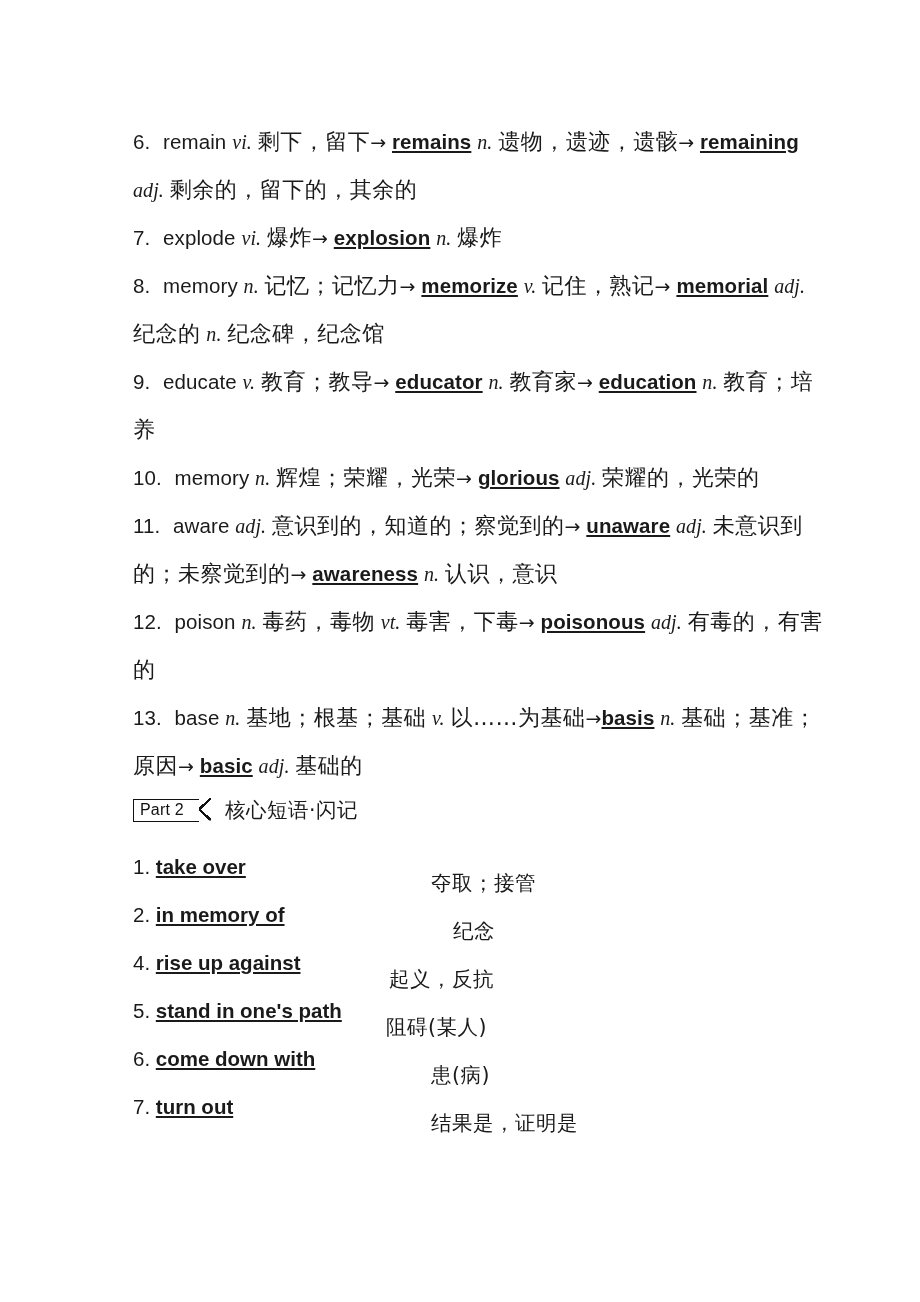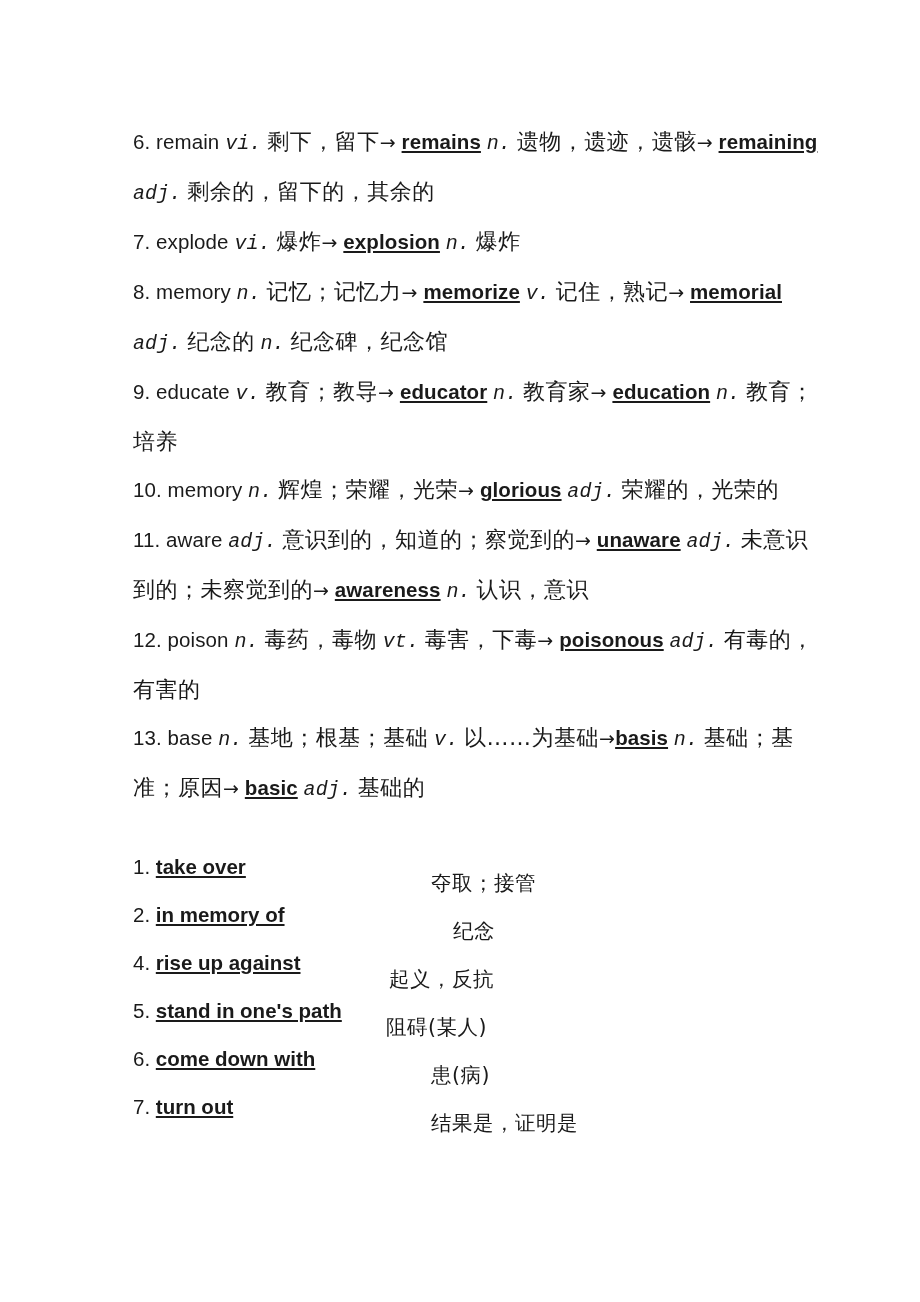--- a/index.html
+++ b/index.html
@@ -38,25 +38,26 @@
   }
 
   .num {
     font-family: "Liberation Sans", sans-serif;
     font-size: 20.5px;
   }
 
   .en {
     font-family: "Liberation Sans", sans-serif;
     font-size: 20.5px;
+    margin-left: 7px;
   }
 
   .pos {
     font-style: italic;
-    font-family: Liberation Mono, monospace;
+    font-family: Liberation Serif, serif;
     font-size: 20px;
     text-align: right;
   }
 
   .deriv {
     font-weight: bold;
     text-decoration: underline;
     text-underline-offset: 2px;
     font-family: "Liberation Sans", sans-serif;
     font-size: 20.5px;
@@ -264,20 +265,24 @@
       <span class="cn">以……为基础</span><span class="arrow">→</span><span class="deriv">basis</span>
       <span class="pos">n.</span>
       <span class="cn">基础；基准；原因</span><span class="arrow">→</span>
       <span class="deriv">basic</span>
       <span class="pos">adj.</span>
       <span class="cn">基础的</span>
     </div>
 
   </div>
 
+  <div class="part-header">
+    <span class="part-badge">Part 2</span>
+    <span class="part-title">核心短语·闪记</span>
+  </div>
 
   <div class="phrase-list">
 
     <div class="phrase-row">
       <span class="phrase-en">
         <span class="num">1.</span>
         <span class="deriv">take over</span>
       </span>
       <span class="phrase-cn" style="left: 298px;">夺取；接管</span>
     </div>

